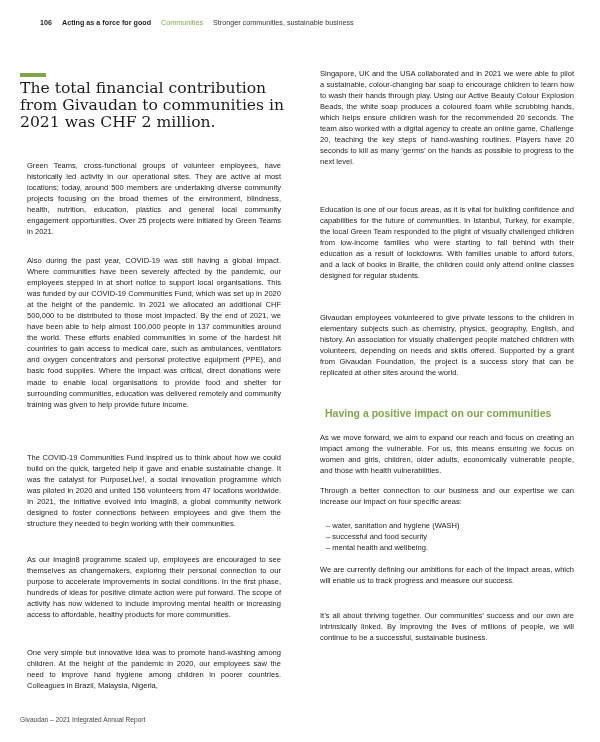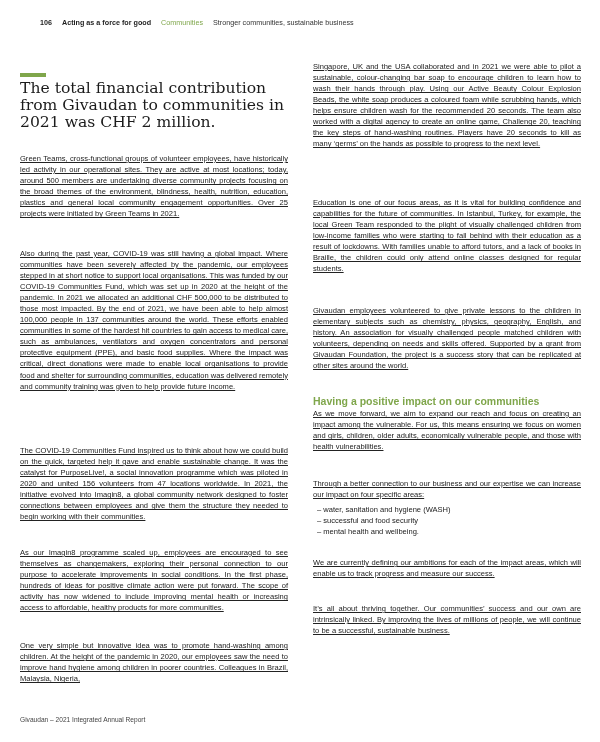--- a/index.html
+++ b/index.html
@@ -8,24 +8,24 @@
   .header { position: absolute; left: 40px; top: 18px; font-size: 7.2px; white-space: nowrap; }
   .header span { margin-right: 8px; }
   .pg { font-weight: bold; }
   .sec { font-weight: bold; }
   .cat { font-weight: normal; color: #7fa64b; }
   .sub { color: #333; }
   .accent-bar { position: absolute; left: 20px; top: 73px; width: 26px; height: 4px; background: #7fa64b; }
   .pull { position: absolute; left: 20px; top: 80px; width: 270px;
           font-family: "DejaVu Serif", "Liberation Serif", serif; font-size: 15.6px;
           line-height: 17px; color: #1b1b1b; margin: 0; font-weight: normal; }
-  p { margin: 0; font-size: 7.55px; line-height: 11.05px; text-align: justify; color: #222; text-decoration: underline; }
+  p { margin: 7px; font-size: 7.55px; line-height: 11.05px; text-align: justify; color: #222; }
   .blk { position: absolute; }
-  h3 { margin: 0; font-size: 10.5px; font-weight: bold; color: #7fa64b; line-height: 13px; }
-  ul { margin: 4px; padding: 0; list-style: none; }
+  h3 { margin: 12px; font-size: 10.5px; font-weight: bold; color: #7fa64b; line-height: 13px; }
+  ul { margin: 13px; padding: 0; list-style: none; }
   li { font-size: 7.55px; line-height: 11.05px; color: #222; }
   li::before { content: "– "; }
   .footer { position: absolute; left: 20px; top: 716px; font-size: 6.6px; color: #444; }
 </style>
 </head>
 <body>
 
 <div class="header">
   <span class="pg">106</span>
   <span class="sec">Acting as a force for good</span>

